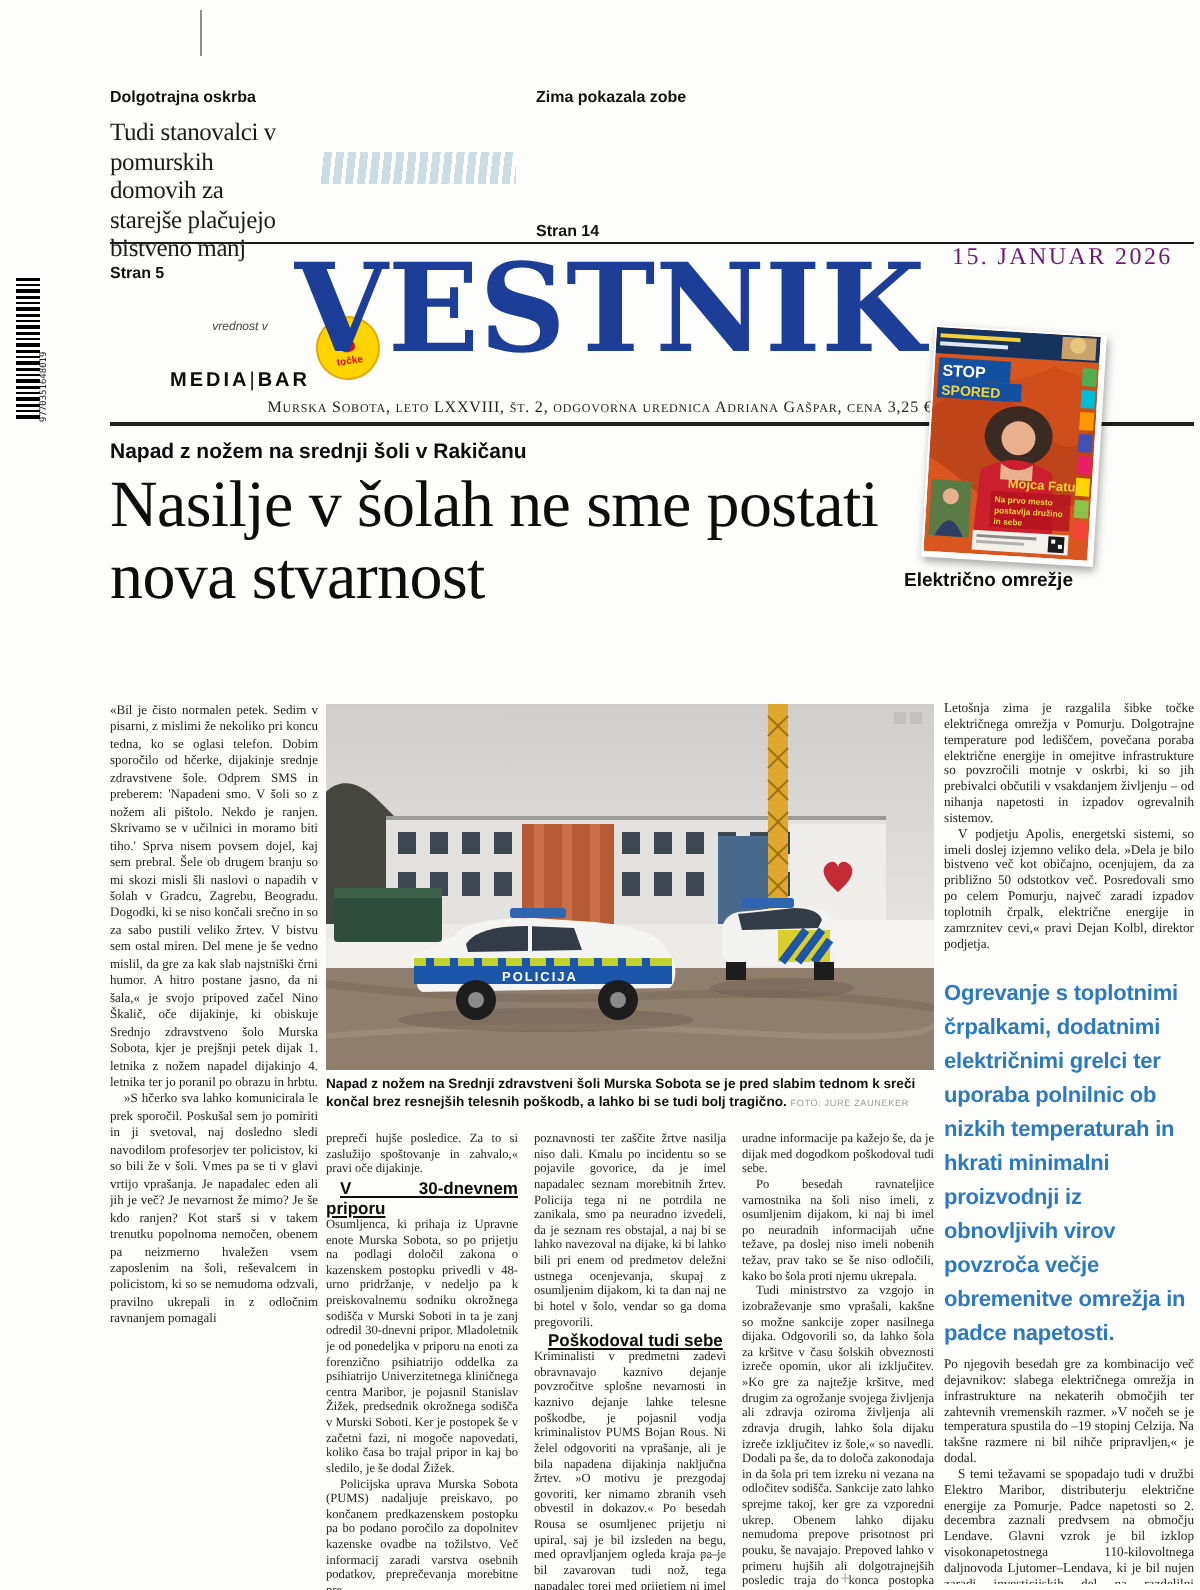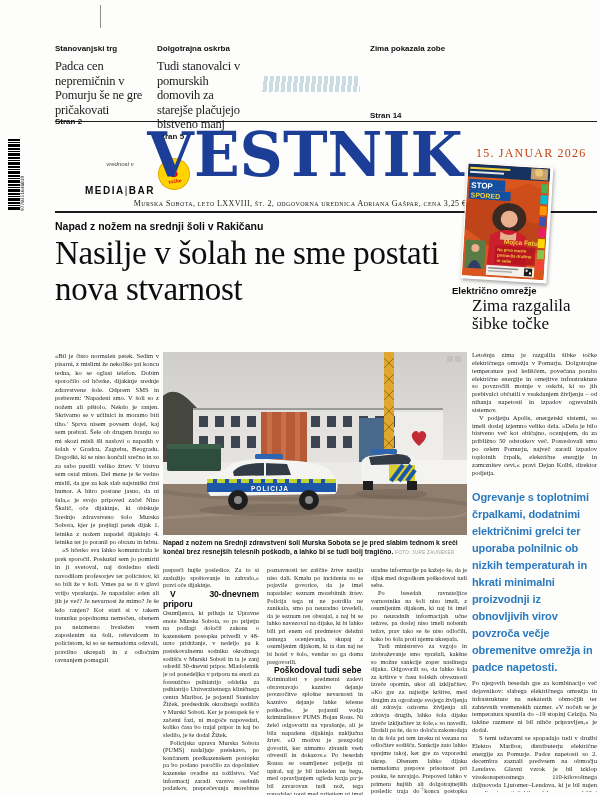--- a/index.html
+++ b/index.html
@@ -22,21 +22,21 @@
   .rule1{left:55px;top:121px;width:542px;height:1px;}
   .rule2{left:55px;top:211px;width:542px;height:2px;}
 
   
   .barcode{left:8px;top:139px;width:18px;height:72px;display:flex;}
   .barcode .bars{width:12px;height:72px;background:repeating-linear-gradient(180deg,#000 0 1.6px,#fff 1.6px 3.1px,#000 3.1px 3.9px,#fff 3.9px 5.4px,#000 5.4px 7.6px,#fff 7.6px 9px);}
   .barcode .num{font:4.5px/1 "DejaVu Sans Mono",monospace;color:#222;writing-mode:vertical-rl;transform:rotate(180deg);margin-left:1px;}
   .vlogo{left:145px;top:124px;width:320px;text-align:center;
      font-family:"DejaVu Serif",serif;font-weight:bold;font-size:60px;line-height:62px;
      color:#1d3e96;letter-spacing:0px;transform:scaleY(1.02);}
-  .dateline{left:476px;top:147px;font:12px/13px "Liberation Serif",serif;letter-spacing:1.2px;color:#c2410c;}
+  .dateline{left:476px;top:122px;font:12px/13px "Liberation Serif",serif;letter-spacing:1.2px;color:#701a75;}
   .mblogo{left:74px;top:161px;width:92px;text-align:center;}
   .mb-pre{font:italic 6px/7px "Liberation Sans",sans-serif;color:#444;}
   .mb-brand{font:bold 10px/12px "Liberation Sans",sans-serif;letter-spacing:1.5px;color:#0d0d0d;margin-top:17px;}
   .mb-sep{font-weight:normal;color:#0d0d0d;}
   .badge{position:absolute;right:-24px;top:-3px;width:30px;height:30px;border-radius:50%;
      background:#ffd400;border:1px solid #e6a900;transform:rotate(-8deg);
      display:flex;flex-direction:column;align-items:center;justify-content:center;}
   .badge .n{font:bold 15px/14px "Liberation Sans",sans-serif;color:#e30613;}
   .badge .l{font:bold 5px/5px "Liberation Sans",sans-serif;color:#e30613;}
   .issueline{left:130px;top:199px;width:340px;text-align:center;
@@ -53,45 +53,40 @@
   .deck{left:55px;top:312px;width:415px;font:italic 10px/12.8px "Liberation Serif",serif;color:#1c3b68;}
   .body{font:6.5px/8.45px "Liberation Serif",serif;text-align:justify;color:#1e1e1e;overflow:hidden;}
   .body p{margin:0;text-indent:7px;}
   .body p.noind{text-indent:0;}
   .col1{left:55px;top:352px;width:104px;height:441px;}
   .photo{left:163px;top:352px;width:304px;height:183px;background:#d8d7d3;}
   .caption{left:163px;top:539px;width:304px;font:bold 6.8px/8.6px "Liberation Sans",sans-serif;color:#111;}
   .credit{font:normal 4.6px "Liberation Sans",sans-serif;color:#9a9a9a;letter-spacing:.3px;}
   .botcols{left:163px;top:566px;width:304px;height:229px;display:flex;gap:8px;}
   .botcols .c{flex:1;overflow:hidden;font-size:6.3px;line-height:7.62px;}
-  .subhead{font:bold 8.5px/10px "Liberation Sans",sans-serif;margin:5px 0 2px;text-indent:0;color:#0d0d0d;}
+  .subhead{font:bold 8.5px/10px "Liberation Sans",sans-serif;margin:5px 0 2px;text-indent:0;color:#0d0d0d;text-decoration:underline;}
 
   
   .skicker{left:452px;top:285px;font:bold 9.5px/11px "Liberation Sans",sans-serif;color:#0d0d0d;}
   .sheadline{left:472px;top:297px;width:100px;font:17px/17.5px "Liberation Serif",serif;color:#0d0d0d;}
   .sbody1{left:472px;top:351px;width:125px;height:134px;font-size:6.6px;line-height:7.85px;}
   .squote{left:472px;top:489px;width:127px;font:bold 11px/17px "Liberation Sans",sans-serif;color:#2b7abf;letter-spacing:-.1px;}
   .sbody2{left:472px;top:679px;width:125px;height:113px;font-size:6.6px;line-height:7.85px;}
 
   .foldmark1{left:350px;top:777px;width:13px;height:1px;background:#b3b3b3;}
   .foldmark2{left:420px;top:785px;font:9px/9px "Liberation Sans",sans-serif;color:#b3b3b3;}
 </style>
 </head>
 <body>
 
 <div class="page">
 
   <div class="abs topmark"></div>
 
   <div class="abs teasers">
-    <div class="teaser" style="width:92px">
-      <div class="tk">Stanovanjski trg</div>
-      <div class="tt">Padca cen nepremičnin v Pomurju še ne gre pričakovati</div>
-      <div class="tp">Stran 2</div>
-    </div>
     <div class="teaser" style="width:95px">
       <div class="tk">Dolgotrajna oskrba</div>
       <div class="tt">Tudi stanovalci v pomurskih domovih za starejše plačujejo bistveno manj</div>
       <div class="tp">Stran 5</div>
     </div>
     <div class="winterimg">
         <div class="ice"></div>
       </div>
     <div class="teaser" style="width:125px">
       <div class="tk">Zima pokazala zobe</div>
@@ -295,21 +290,20 @@
     </div>
     <div class="c">
       <p class="noind">uradne informacije pa kažejo še, da je dijak med dogodkom poškodoval tudi sebe.</p>
       <p>Po besedah ravnateljice varnostnika na šoli niso imeli, z osumljenim dijakom, ki naj bi imel po neuradnih informacijah učne težave, pa doslej niso imeli nobenih težav, prav tako se še niso odločili, kako bo šola proti njemu ukrepala.</p>
       <p>Tudi ministrstvo za vzgojo in izobraževanje smo vprašali, kakšne so možne sankcije zoper nasilnega dijaka. Odgovorili so, da lahko šola za kršitve v času šolskih obveznosti izreče opomin, ukor ali izključitev. »Ko gre za najtežje kršitve, med drugim za ogrožanje svojega življenja ali zdravja oziroma življenja ali zdravja drugih, lahko šola dijaku izreče izključitev iz šole,« so navedli. Dodali pa še, da to določa zakonodaja in da šola pri tem izreku ni vezana na odločitev sodišča. Sankcije zato lahko sprejme takoj, ker gre za vzporedni ukrep. Obenem lahko dijaku nemudoma prepove prisotnost pri pouku, še navajajo. Prepoved lahko v primeru hujših ali dolgotrajnejših posledic traja do konca postopka vzgojnega ukrepanja.</p>
 
     </div>
   </div>
 
   <div class="abs skicker">Električno omrežje</div>
-  <div class="abs sheadline">Zima razgalila šibke točke</div>
   <div class="abs body sbody1">
     <p class="noind">Letošnja zima je razgalila šibke točke električnega omrežja v Pomurju. Dolgotrajne temperature pod lediščem, povečana poraba električne energije in omejitve infrastrukture so povzročili motnje v oskrbi, ki so jih prebivalci občutili v vsakdanjem življenju – od nihanja napetosti in izpadov ogrevalnih sistemov.</p>
     <p>V podjetju Apolis, energetski sistemi, so imeli doslej izjemno veliko dela. »Dela je bilo bistveno več kot običajno, ocenjujem, da za približno 50 odstotkov več. Posredovali smo po celem Pomurju, največ zaradi izpadov toplotnih črpalk, električne energije in zamrznitev cevi,« pravi Dejan Kolbl, direktor podjetja.</p>
   </div>
   <div class="abs squote">Ogrevanje s toplotnimi črpalkami, dodatnimi električnimi grelci ter uporaba polnilnic ob nizkih temperaturah in hkrati minimalni proizvodnji iz obnovljivih virov povzroča večje obremenitve omrežja in padce napetosti.</div>
   <div class="abs body sbody2">
     <p class="noind">Po njegovih besedah gre za kombinacijo več dejavnikov: slabega električnega omrežja in infrastrukture na nekaterih območjih ter zahtevnih vremenskih razmer. »V nočeh se je temperatura spustila do –19 stopinj Celzija. Na takšne razmere ni bil nihče pripravljen,« je dodal.</p>
     <p>S temi težavami se spopadajo tudi v družbi Elektro Maribor, distributerju električne energije za Pomurje. Padce napetosti so 2. decembra zaznali predvsem na območju Lendave. Glavni vzrok je bil izklop visokonapetostnega 110-kilovoltnega daljnovoda Ljutomer–Lendava, ki je bil nujen zaradi investicijskih del na razdelilni transformatorski postaji (RTP) Ljutomer.</p>
 
   </div>

